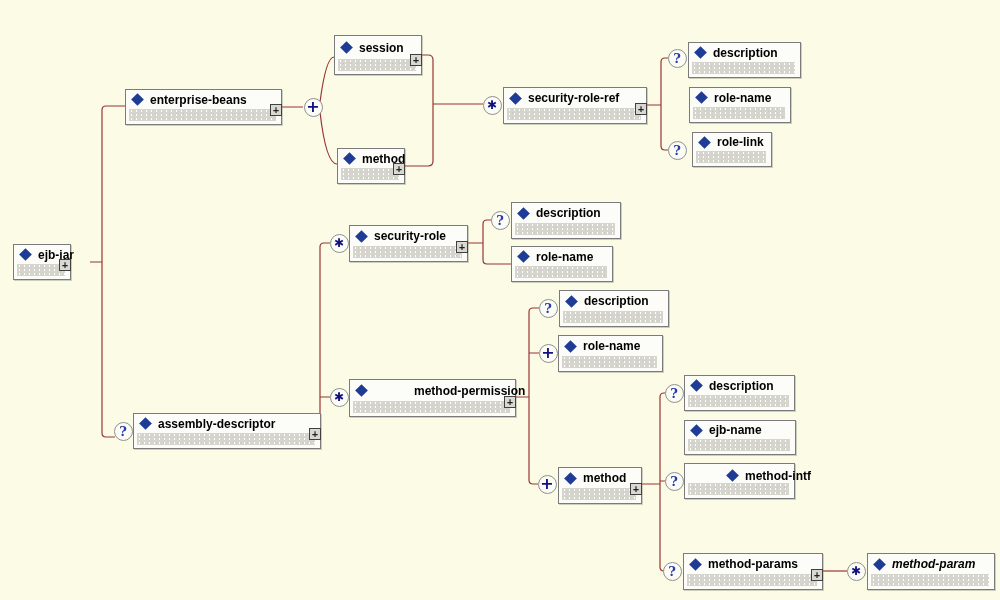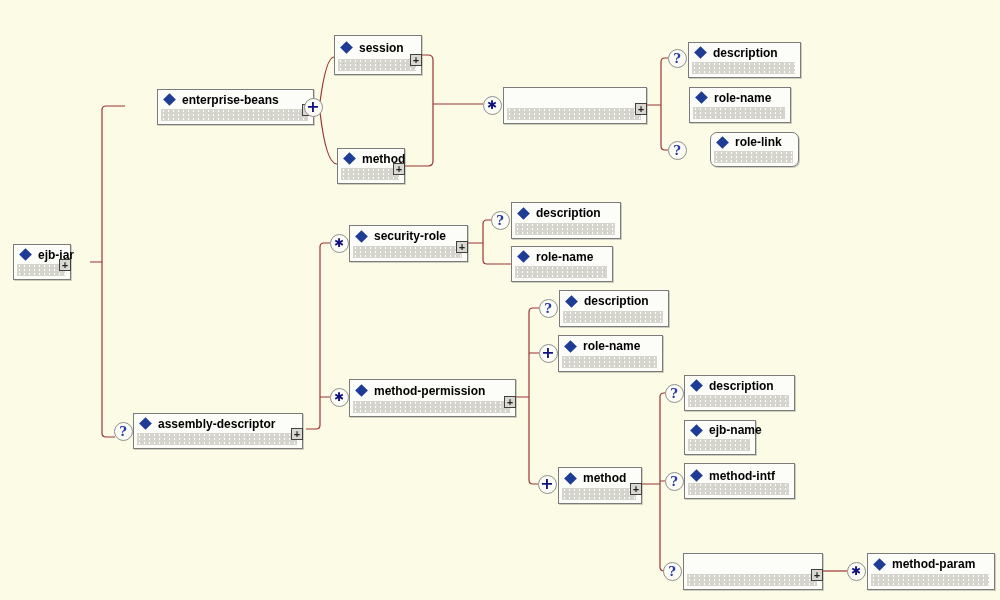--- a/index.html
+++ b/index.html
@@ -71,21 +71,21 @@
   </svg>
 
 <div class="node" style="left: 13px; top: 244px; width: 58px; height: 36px;">
       <div class="title" style="height: 19px;">
         <span class="diamond"></span>
         <span class="label">ejb-jar</span>
       </div>
       <div class="gray"></div>
     <span class="expand" style="top: 14px;">+</span>
     </div>
-    <div class="node" style="left: 125px; top: 89px; width: 157px; height: 36px; margin-left: 32px;">
+    <div class="node" style="left: 125px; top: 89px; width: 157px; height: 36px;">
       <div class="title" style="height: 19px;">
         <span class="diamond"></span>
         <span class="label">enterprise-beans</span>
       </div>
       <div class="gray"></div>
     <span class="expand" style="top: 14px;">+</span>
     </div>
     <div class="marker" style="left: 303.5px; top: 97.5px;">
       <span class="m-p">+</span>
     </div>
@@ -99,20 +99,24 @@
     </div>
     <div class="node" style="left: 337px; top: 148px; width: 68px; height: 36px;">
       <div class="title" style="height: 19px;">
         <span class="diamond"></span>
         <span class="label">method</span>
       </div>
       <div class="gray"></div>
     <span class="expand" style="top: 14px;">+</span>
     </div>
     <div class="node" style="left: 503px; top: 87px; width: 144px; height: 37px;">
+      <div class="title" style="height: 20px;">
+        <span class="diamond"></span>
+        <span class="label">security-role-ref</span>
+      </div>
       <div class="gray"></div>
     <span class="expand" style="top: 15px;">+</span>
     </div>
     <div class="marker" style="left: 482.5px; top: 95.5px;">
       <span class="m-a">✱</span>
     </div>
     <div class="node" style="left: 688px; top: 42px; width: 113px; height: 36px;">
       <div class="title" style="height: 19px;">
         <span class="diamond"></span>
         <span class="label">description</span>
@@ -122,21 +126,21 @@
     <div class="marker" style="left: 667.5px; top: 48.5px;">
       <span class="m-q">?</span>
     </div>
     <div class="node" style="left: 689px; top: 87px; width: 102px; height: 36px;">
       <div class="title" style="height: 19px;">
         <span class="diamond"></span>
         <span class="label">role-name</span>
       </div>
       <div class="gray"></div>
     </div>
-    <div class="node" style="left: 710px; top: 132px; width: 89px; height: 35px; border-radius: 7px;">
+    <div class="node" style="left: 692px; top: 132px; width: 80px; height: 35px;">
       <div class="title" style="height: 18px;">
         <span class="diamond"></span>
         <span class="label">role-link</span>
       </div>
       <div class="gray"></div>
     </div>
     <div class="marker" style="left: 667.5px; top: 140.5px;">
       <span class="m-q">?</span>
     </div>
     <div class="node" style="left: 349px; top: 225px; width: 119px; height: 37px;">
@@ -161,21 +165,21 @@
       <span class="m-q">?</span>
     </div>
     <div class="node" style="left: 511px; top: 246px; width: 102px; height: 36px;">
       <div class="title" style="height: 19px;">
         <span class="diamond"></span>
         <span class="label">role-name</span>
       </div>
       <div class="gray"></div>
     </div>
     <div class="node" style="left: 349px; top: 379px; width: 167px; height: 38px;">
-      <div class="title" style="height: 21px;">
+      <div class="title" style="height: 21px; gap: 40px;">
         <span class="diamond"></span>
         <span class="label">method-permission</span>
       </div>
       <div class="gray"></div>
     <span class="expand" style="top: 16px;">+</span>
     </div>
     <div class="marker" style="left: 329.5px; top: 387.5px;">
       <span class="m-a">✱</span>
     </div>
     <div class="node" style="left: 559px; top: 290px; width: 110px; height: 37px;">
@@ -212,55 +216,59 @@
     <div class="node" style="left: 684px; top: 375px; width: 111px; height: 36px;">
       <div class="title" style="height: 19px;">
         <span class="diamond"></span>
         <span class="label">description</span>
       </div>
       <div class="gray"></div>
     </div>
     <div class="marker" style="left: 664.5px; top: 383.5px;">
       <span class="m-q">?</span>
     </div>
-    <div class="node" style="left: 684px; top: 420px; width: 72px; height: 35px;">
+    <div class="node" style="left: 684px; top: 420px; width: 112px; height: 35px;">
       <div class="title" style="height: 18px;">
         <span class="diamond"></span>
         <span class="label">ejb-name</span>
       </div>
       <div class="gray"></div>
     </div>
     <div class="node" style="left: 684px; top: 463px; width: 111px; height: 36px;">
-      <div class="title" style="height: 23px;">
+      <div class="title" style="height: 23px; padding-left: 36px;">
         <span class="diamond"></span>
         <span class="label">method-intf</span>
       </div>
       <div class="gray"></div>
     </div>
     <div class="marker" style="left: 664.5px; top: 471.5px;">
       <span class="m-q">?</span>
     </div>
     <div class="node" style="left: 683px; top: 553px; width: 140px; height: 37px;">
+      <div class="title" style="height: 20px;">
+        <span class="diamond"></span>
+        <span class="label">method-params</span>
+      </div>
       <div class="gray"></div>
     <span class="expand" style="top: 15px;">+</span>
     </div>
     <div class="marker" style="left: 662.5px; top: 561.5px;">
       <span class="m-q">?</span>
     </div>
-    <div class="node" style="left: 867px; top: 553px; width: 128px; height: 37px;">
+    <div class="node" style="left: 867px; top: 553px; width: 128px; height: 37px; font-style: italic;">
       <div class="title" style="height: 20px;">
         <span class="diamond"></span>
         <span class="label">method-param</span>
       </div>
       <div class="gray"></div>
     </div>
     <div class="marker" style="left: 846.5px; top: 561.5px;">
       <span class="m-a">✱</span>
     </div>
-    <div class="node" style="left: 133px; top: 413px; width: 170px; height: 36px;">
+    <div class="node" style="left: 133px; top: 413px; width: 188px; height: 36px;">
       <div class="title" style="height: 19px;">
         <span class="diamond"></span>
         <span class="label">assembly-descriptor</span>
       </div>
       <div class="gray"></div>
     <span class="expand" style="top: 14px;">+</span>
     </div>
     <div class="marker" style="left: 113.5px; top: 421.5px;">
       <span class="m-q">?</span>
     </div>

